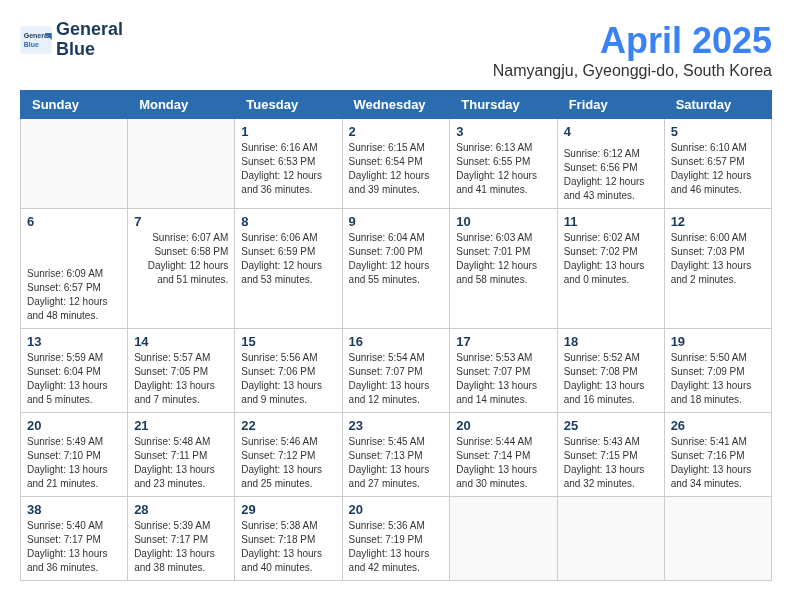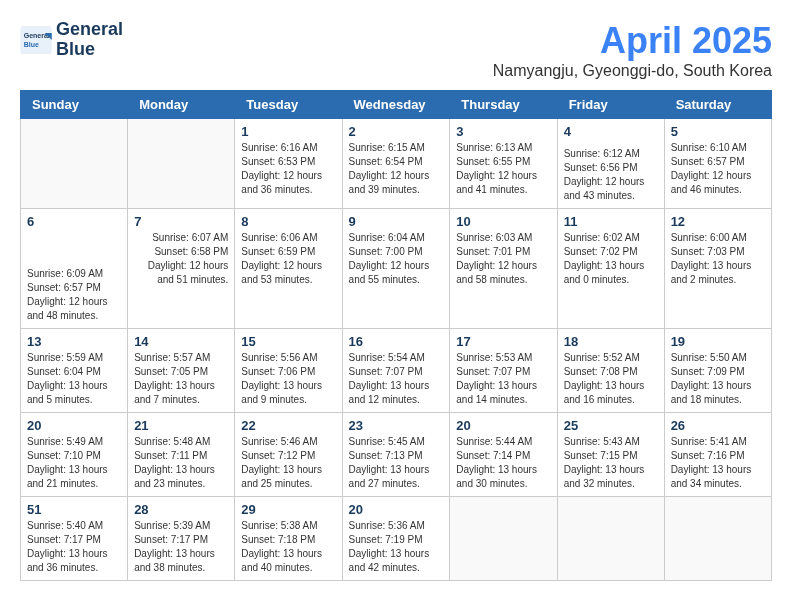--- a/index.html
+++ b/index.html
@@ -307,21 +307,21 @@
         <td>
           <span class="day-num">26</span>
           <div class="day-info" style="white-space: pre-line;">Sunrise: 5:41 AM
 Sunset: 7:16 PM
 Daylight: 13 hours
 and 34 minutes.</div>
         </td>
       </tr>
       <tr>
         <td>
-          <span class="day-num">51</span>
+          <span class="day-num">38</span>
           <div class="day-info" style="white-space: pre-line;">Sunrise: 5:40 AM
 Sunset: 7:17 PM
 Daylight: 13 hours
 and 36 minutes.</div>
         </td>
         <td>
           <span class="day-num">28</span>
           <div class="day-info" style="white-space: pre-line;">Sunrise: 5:39 AM
 Sunset: 7:17 PM
 Daylight: 13 hours

